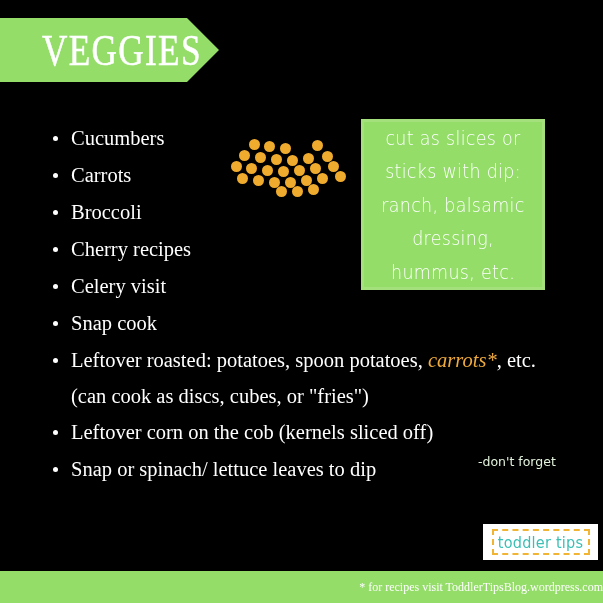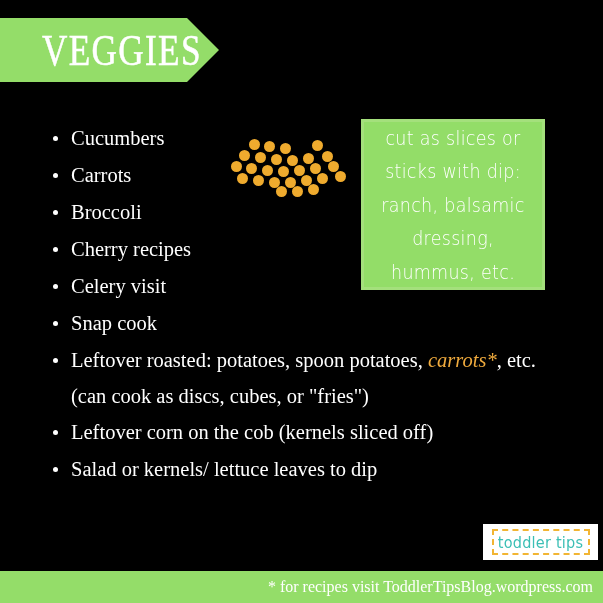--- a/index.html
+++ b/index.html
@@ -180,23 +180,22 @@
     width: 603px;
     height: 32px;
     background: #94dd69;
     display: flex;
     align-items: center;
     justify-content: flex-end;
   }
   #footer-text {
     color: #ffffff;
     font-family: "Liberation Serif", "DejaVu Serif", serif;
-    font-size: 16px;
+    font-size: 12px;
     line-height: 1;
-    padding-right: 10px;
     white-space: nowrap;
   }
 </style>
 </head>
 <body>
 
 <div id="poster">
 
   <div id="header-banner">
     <div class="banner-shape"></div>
@@ -205,21 +204,21 @@
 
   <ul id="veggie-list">
       <li><span>Cucumbers</span></li>
       <li><span>Carrots</span></li>
       <li><span>Broccoli</span></li>
       <li><span>Cherry recipes</span></li>
       <li><span>Celery visit</span></li>
       <li><span>Snap cook</span></li>
       <li class="wrap"><span>Leftover roasted: potatoes, spoon potatoes, </span><span class="hl-carrots">carrots*</span><span>, etc. (can cook as discs, cubes, or "fries")</span></li>
       <li><span>Leftover corn on the cob (kernels sliced off)</span></li>
-      <li><span>Salad  or kernels/ lettuce leaves to dip</span></li>
+      <li><span>Snap  or spinach/ lettuce leaves to dip</span></li>
     </ul>
 
   <div id="kernel-cluster">
       <i style="left: 18px; top: 0px; background: rgb(239, 171, 46); width: 11px; height: 11px;"></i>
       <i style="left: 33px; top: 2px; background: rgb(239, 171, 46); width: 11px; height: 11px;"></i>
       <i style="left: 49px; top: 4px; background: rgb(239, 171, 46); width: 11px; height: 11px;"></i>
       <i style="left: 81px; top: 1px; background: rgb(239, 171, 46); width: 11px; height: 11px;"></i>
       <i style="left: 8px; top: 11px; background: rgb(239, 171, 46); width: 11px; height: 11px;"></i>
       <i style="left: 24px; top: 13px; background: rgb(239, 171, 46); width: 11px; height: 11px;"></i>
       <i style="left: 40px; top: 15px; background: rgb(239, 171, 46); width: 11px; height: 11px;"></i>
@@ -243,20 +242,21 @@
       <i style="left: 45px; top: 47px; background: rgb(239, 171, 46); width: 11px; height: 11px;"></i>
       <i style="left: 61px; top: 47px; background: rgb(239, 171, 46); width: 11px; height: 11px;"></i>
       <i style="left: 77px; top: 45px; background: rgb(239, 171, 46); width: 11px; height: 11px;"></i>
     </div>
 
   <div id="dip-callout">
     <div id="dip-callout-text">cut as slices or sticks with dip: ranch, balsamic dressing, hummus, etc.</div>
   </div>
 
   <div id="spoon-note">
+    <span class="line1">-don't forget</span>
   </div>
 
   <div id="logo-badge">
     <div id="logo-badge-inner">
       <span id="logo-badge-text">toddler tips</span>
     </div>
   </div>
 
   <div id="footer-bar">
     <span id="footer-text">* for recipes visit ToddlerTipsBlog.wordpress.com</span>

